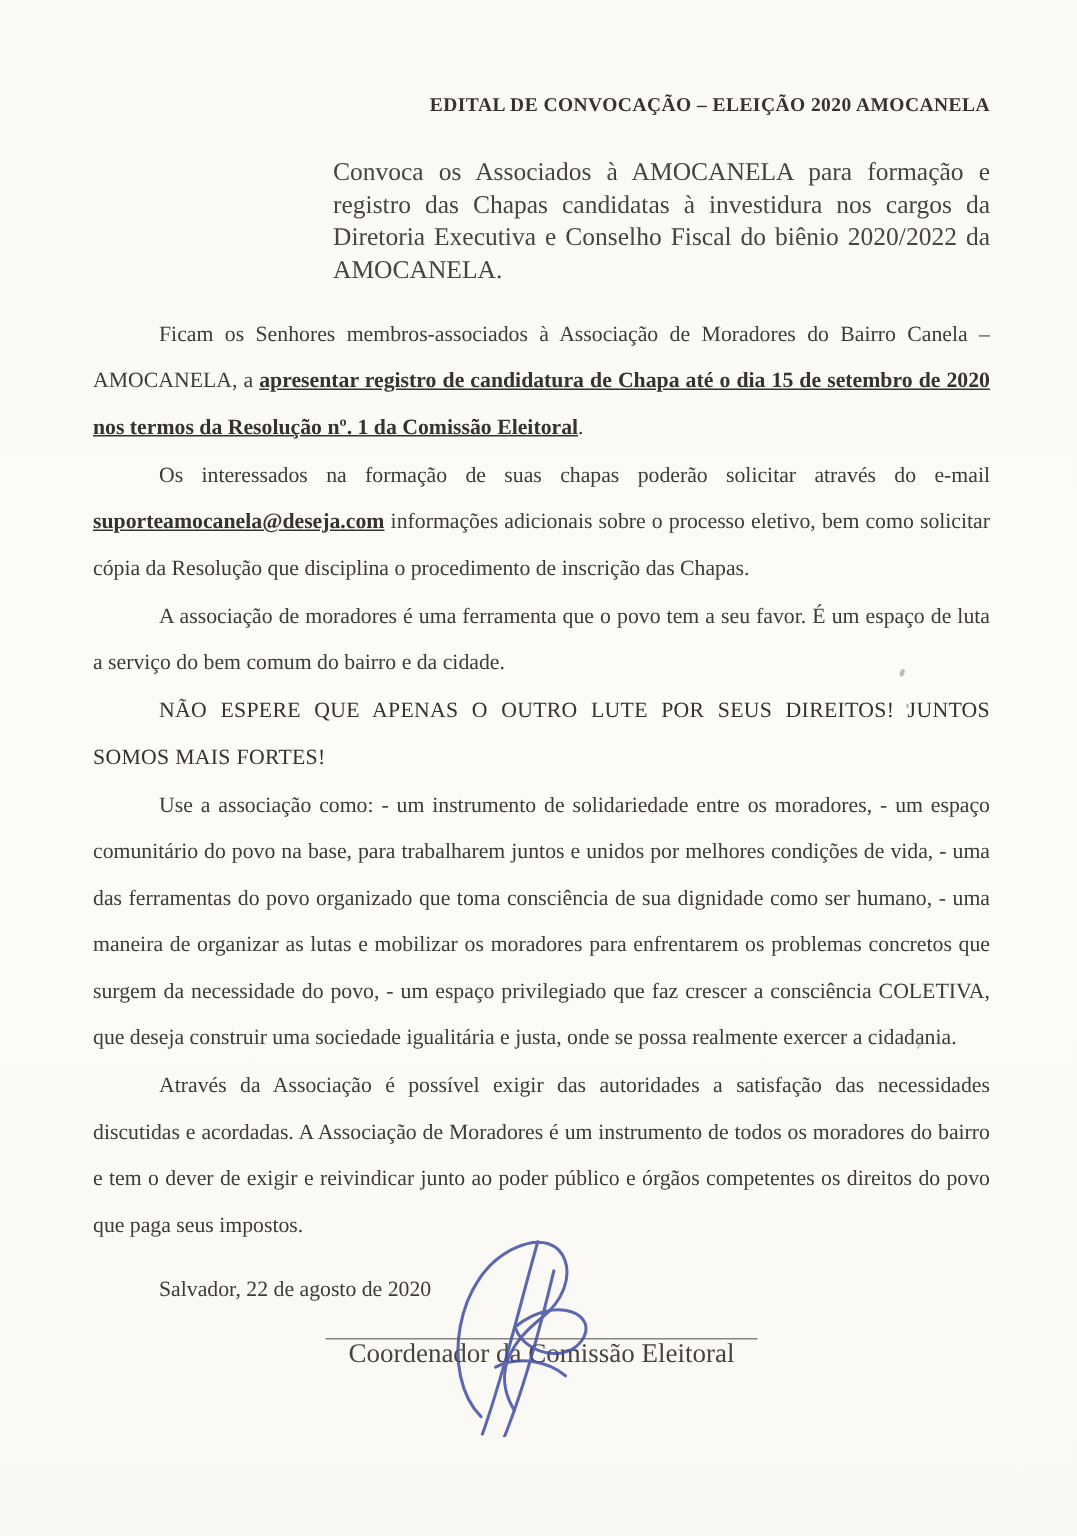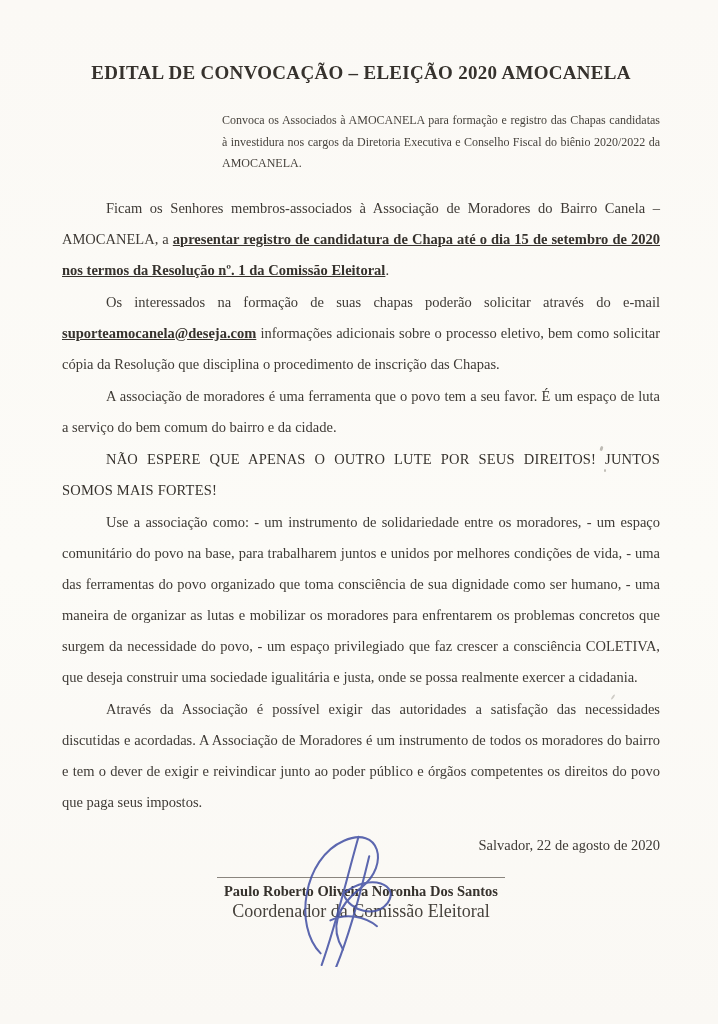--- a/index.html
+++ b/index.html
@@ -11,30 +11,30 @@
   .page {
     position: relative;
     width: 718px; height: 1024px;
     overflow: hidden;
     box-sizing: border-box;
     padding: 62px 58px 0 62px;
     background: linear-gradient(180deg, #fbf9f5 0%, #fcfbf7 55%, #faf8f4 100%);
     color: #3e3a35;
   }
   .doc-title {
-    text-align: center;
+    text-align: right;
     font-weight: bold;
-    font-size: 19px;
+    font-size: 13px;
     letter-spacing: 0.3px;
     color: #36322d;
     margin: 0 0 26px 0;
   }
   .quote-block {
     margin: 0 0 18px 160px;
-    font-size: 12px;
+    font-size: 17px;
     line-height: 21.5px;
     text-align: justify;
     color: #47433d;
   }
   p.body-par {
     margin: 0 0 1px 0;
     font-size: 14.5px;
     line-height: 31px;
     text-align: justify;
     text-indent: 44px;
@@ -47,21 +47,20 @@
   .bu {
     font-weight: bold;
     text-decoration: underline;
     color: #36322d;
     margin-top: 20px;
   }
   .dateline {
     margin: 12px 0 16px 44px;
     font-size: 14.5px;
     line-height: 30px;
-    text-align: right;
   }
   .sig-block {
     position: relative;
     text-align: center;
     margin-top: 16px;
   }
   .sig-line {
     width: 288px;
     margin: 0 auto;
     border-bottom: 1.2px solid #8a857e;
@@ -123,21 +122,20 @@
     <svg class="signature-svg" viewBox="0 0 130 140" fill="none" xmlns="http://www.w3.org/2000/svg">
       <g stroke="#4653a5" stroke-width="2.1" stroke-linecap="round" fill="none" opacity="0.88">
         <path d="M34,126 C6,98 16,28 58,10 C94,-6 106,34 76,58 C58,72 40,94 57,122"></path>
         <path d="M58,64 C86,42 116,56 103,74 C91,90 64,82 58,66"></path>
         <path d="M73,6 C61,48 50,96 35,138"></path>
         <path d="M84,26 C74,68 63,108 50,140"></path>
         <path d="M44,92 C60,84 80,88 92,98"></path>
       </g>
     </svg>
     <div class="sig-line"></div>
-    <div class="signer-name">Paulo Roberto Oliveira Noronha Dos Santos</div>
     <div class="signer-role">Coordenador da Comissão Eleitoral</div>
   </div>
 
   <div class="speck s1"></div>
   <div class="speck s2"></div>
   <div class="speck s3"></div>
 
 </div>
 
 </body></html>

